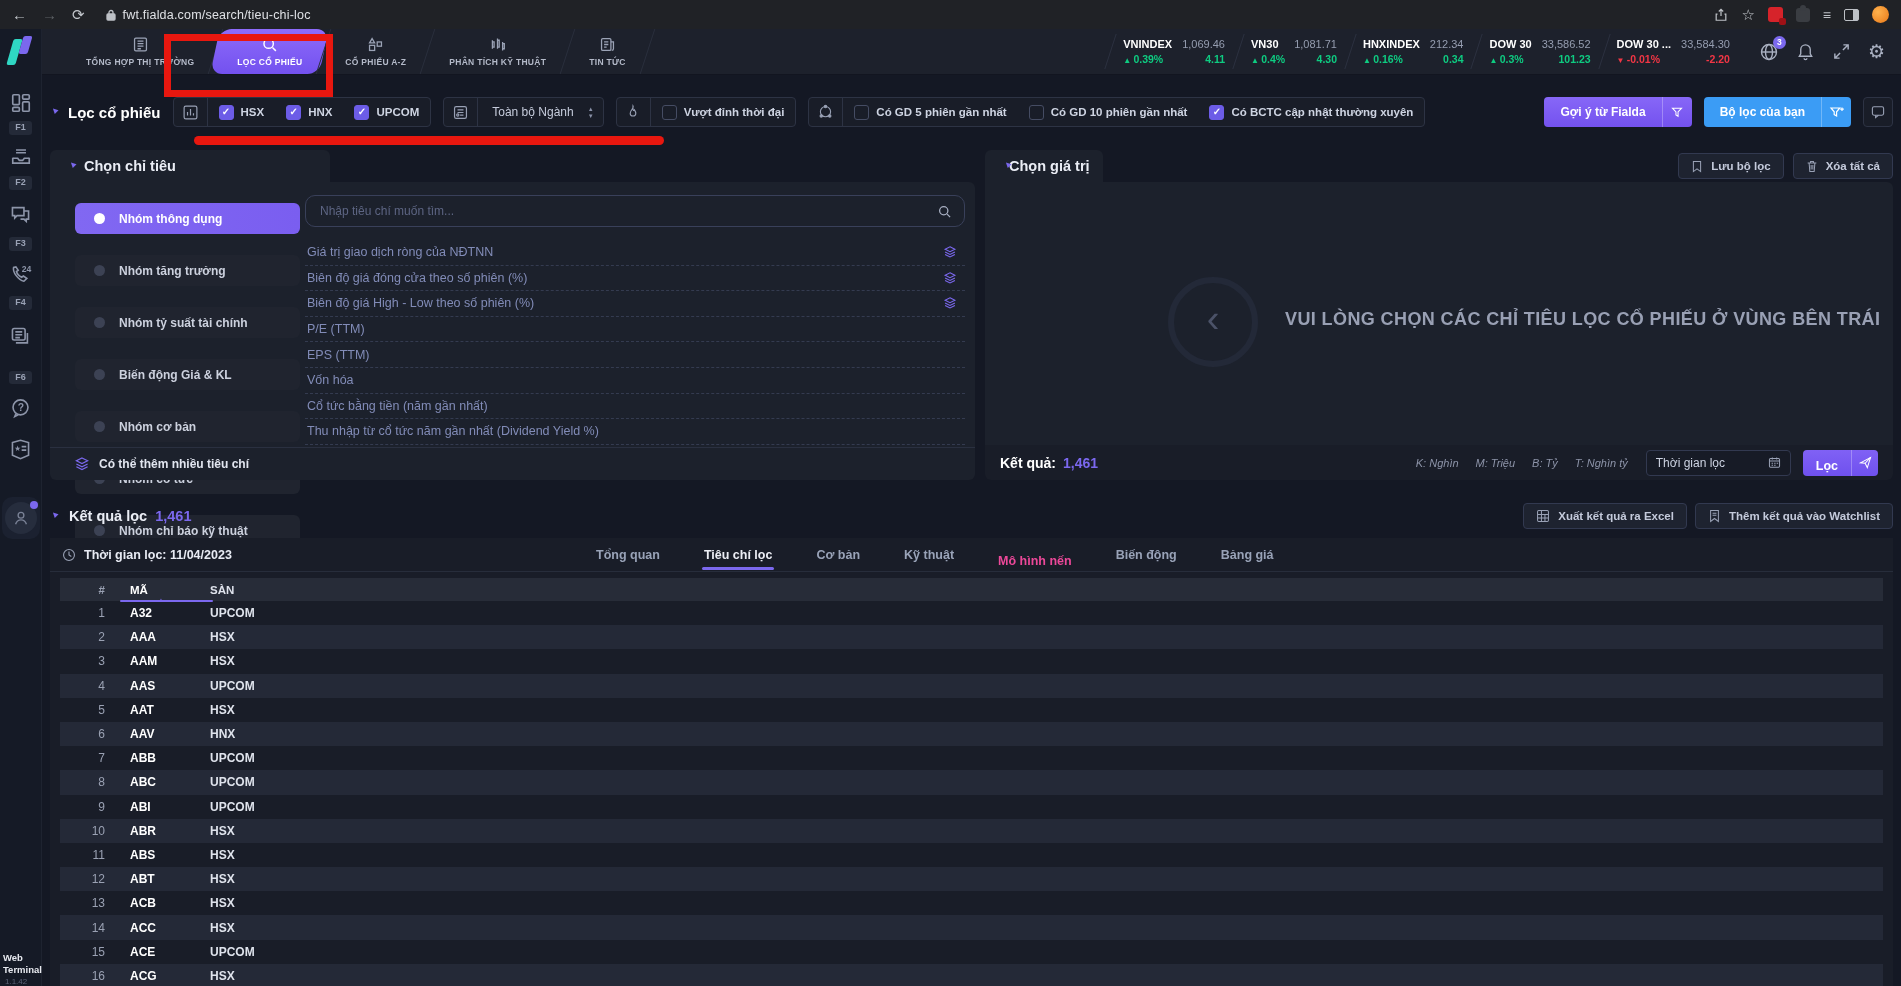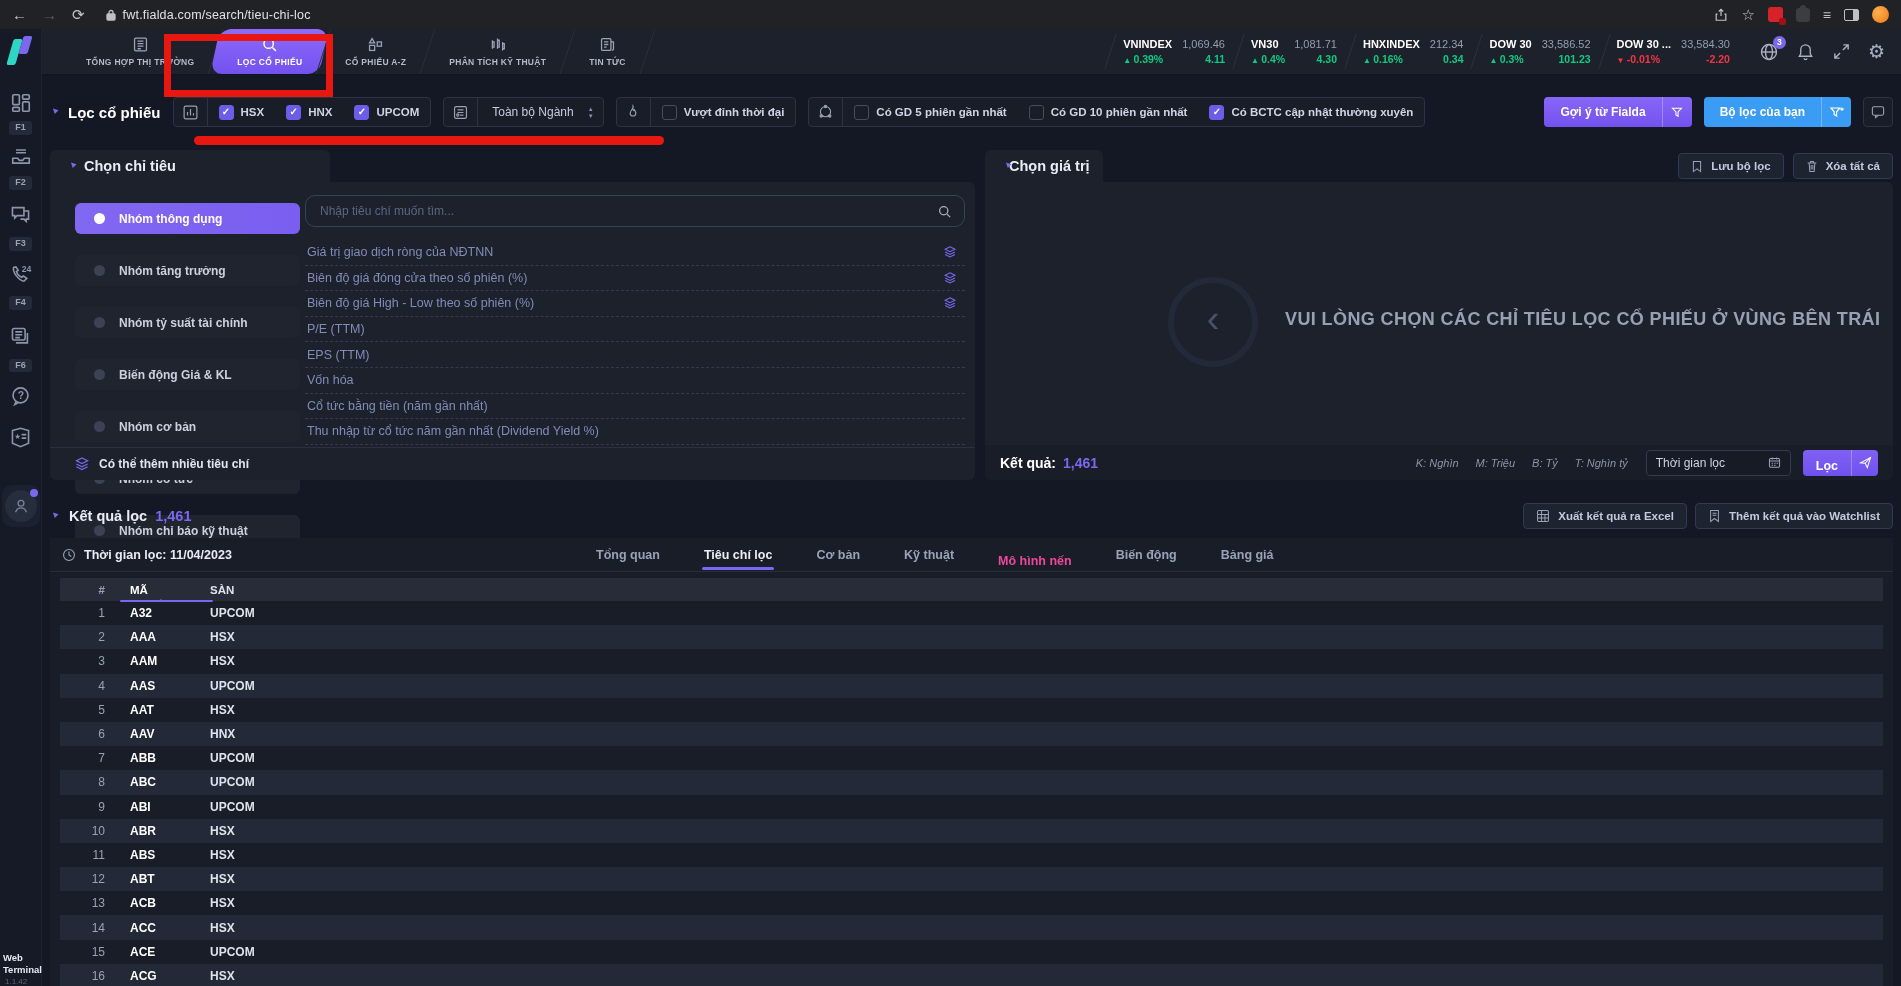--- a/index.html
+++ b/index.html
@@ -219,21 +219,21 @@
         </svg>
     </span>
     <span class="fbadge" style="margin-top:9px">F4</span>
     <span class="sb-ic" style="margin-top:15px">
       <svg width="23" height="23" viewBox="0 0 20 20" fill="none" stroke="currentColor" stroke-width="1.4">
           <rect x="3" y="3" width="11" height="10" rx="1.5"></rect>
           <path d="M5.5 6h6M5.5 8.5h6M5.5 11h4"></path>
           <path d="M16 7v8.5H6"></path>
         </svg>
     </span>
-    <span class="fbadge" style="margin-top:11px">F6</span>
+    <span class="fbadge" style="margin-top:23px">F6</span>
     <span class="sb-ic" style="margin-top:13px">
       <svg width="23" height="23" viewBox="0 0 20 20" fill="none" stroke="currentColor" stroke-width="1.4">
           <circle cx="10" cy="9" r="6.5"></circle>
           <path d="M6 14.5 5 17l3-1.5"></path>
           <text x="7.5" y="12" font-size="9" fill="currentColor" stroke="none" font-family="Liberation Sans,sans-serif" font-weight="bold">?</text>
         </svg>
     </span>
     <span class="sb-ic" style="margin-top:18px">
       <svg width="23" height="23" viewBox="0 0 20 20" fill="none" stroke="currentColor" stroke-width="1.4">
           <path d="M3 4l7-2 7 2v11l-7 3-7-3z"></path>

